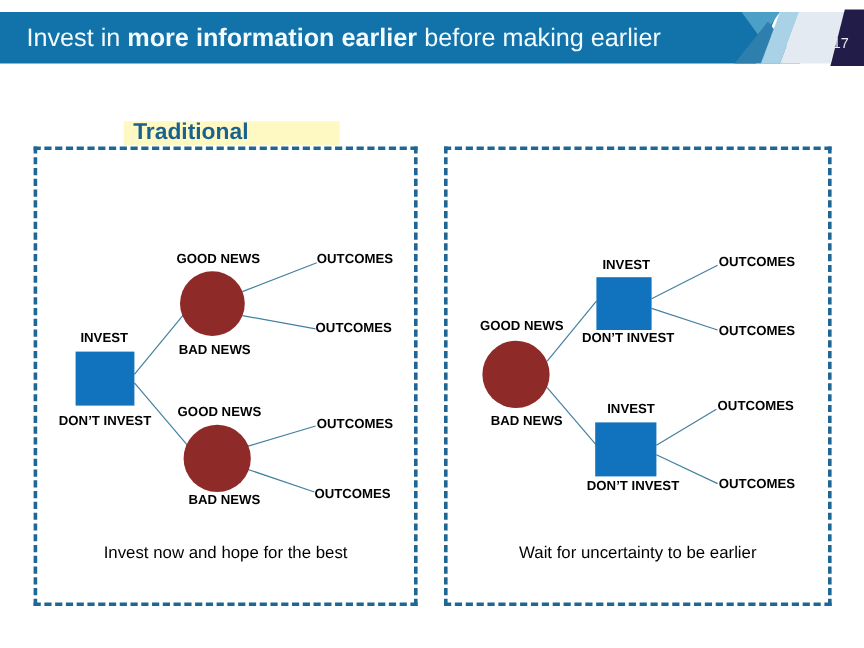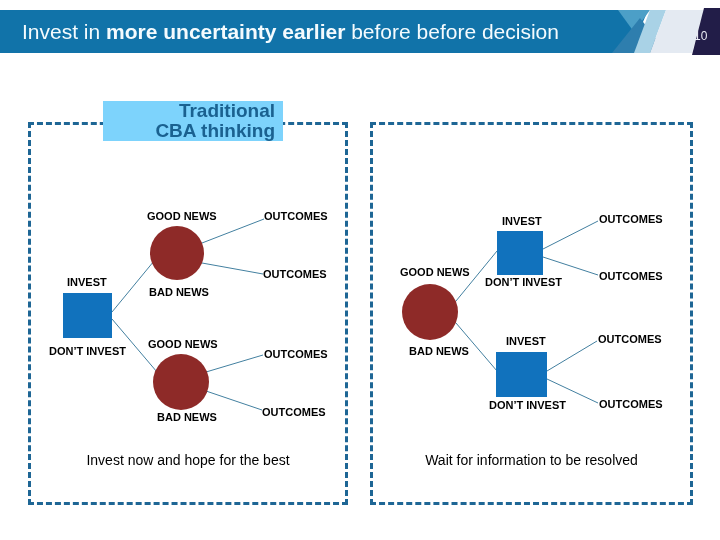--- a/index.html
+++ b/index.html
@@ -19,23 +19,23 @@
     color:#e8e9f2;font-size:12px;z-index:4;
   }
   
   .panel{
     position:absolute;top:122px;height:383px;box-sizing:border-box;
     border:3px dashed #1e6695;z-index:1;
   }
   .panel-left{left:28px;width:320px;}
   .panel-right{left:370px;width:323px;}
   .panel-title{
-    position:absolute;top:101px;z-index:2;background:#7dd3fc;
+    position:absolute;top:101px;z-index:2;background:#fef9c3;
     color:#1a6190;font-size:19px;font-weight:bold;line-height:20px;
-    text-align:right;padding:0 8px;
+    text-align:left;padding:0 8px;
   }
   .panel-title-left{left:103px;width:164px;}
   .panel-title-right{left:448px;width:160px;}
   .panel-caption{
     position:absolute;top:452px;z-index:2;text-align:center;
     color:#000000;font-size:14px;font-weight:normal;
   }
   .caption-left{left:31px;width:314px;}
   .caption-right{left:373px;width:317px;}
   
@@ -74,29 +74,28 @@
 
 <svg class="header-svg">
   <polygon points="0,10 648,10 630,53 0,53" fill="#1173A9"></polygon>
   <polygon points="618,10 650,10 634,32" fill="#4C9FC7"></polygon>
   <polygon points="612,53 640,18 667,53" fill="#2E7EAE"></polygon>
   <polygon points="650,10 666,10 650,53 634,53" fill="#A9D2E6"></polygon>
   <polygon points="666,10 704,10 692,53 650,53" fill="#E4EAF2"></polygon>
   <polygon points="704,8 720,8 720,55 692,55" fill="#221D48"></polygon>
 </svg>
 
-<div class="slide-title"><span>Invest in </span><b>more uncertainty earlier</b><span> before before decision</span></div>
-<div class="page-number">10</div>
+<div class="slide-title"><span>Invest in </span><b>more information earlier</b><span> before making earlier</span></div>
+<div class="page-number">17</div>
 
 <div class="panel panel-left"></div>
 <div class="panel panel-right"></div>
 
 <div class="panel-title panel-title-left">
   <div>Traditional</div>
-  <div>CBA thinking</div>
 </div>
 <div class="panel-title panel-title-right">
 </div>
 
 <svg class="tree-svg">
 
   <line class="branch" x1="112" y1="312" x2="154" y2="261"></line>
   <line class="branch" x1="112" y1="319" x2="157" y2="372"></line>
   <line class="branch" x1="202" y1="243" x2="264" y2="219"></line>
   <line class="branch" x1="202" y1="263" x2="263" y2="274"></line>
@@ -135,13 +134,13 @@
 <div class="lbl r-invest1">INVEST</div>
 <div class="lbl r-dontinvest1">DON’T INVEST</div>
 <div class="lbl r-invest2">INVEST</div>
 <div class="lbl r-dontinvest2">DON’T INVEST</div>
 <div class="lbl r-out1">OUTCOMES</div>
 <div class="lbl r-out2">OUTCOMES</div>
 <div class="lbl r-out3">OUTCOMES</div>
 <div class="lbl r-out4">OUTCOMES</div>
 
 <div class="panel-caption caption-left">Invest now and hope for the best</div>
-<div class="panel-caption caption-right">Wait for information to be resolved</div>
+<div class="panel-caption caption-right">Wait for uncertainty to be earlier</div>
 
 </body></html>

